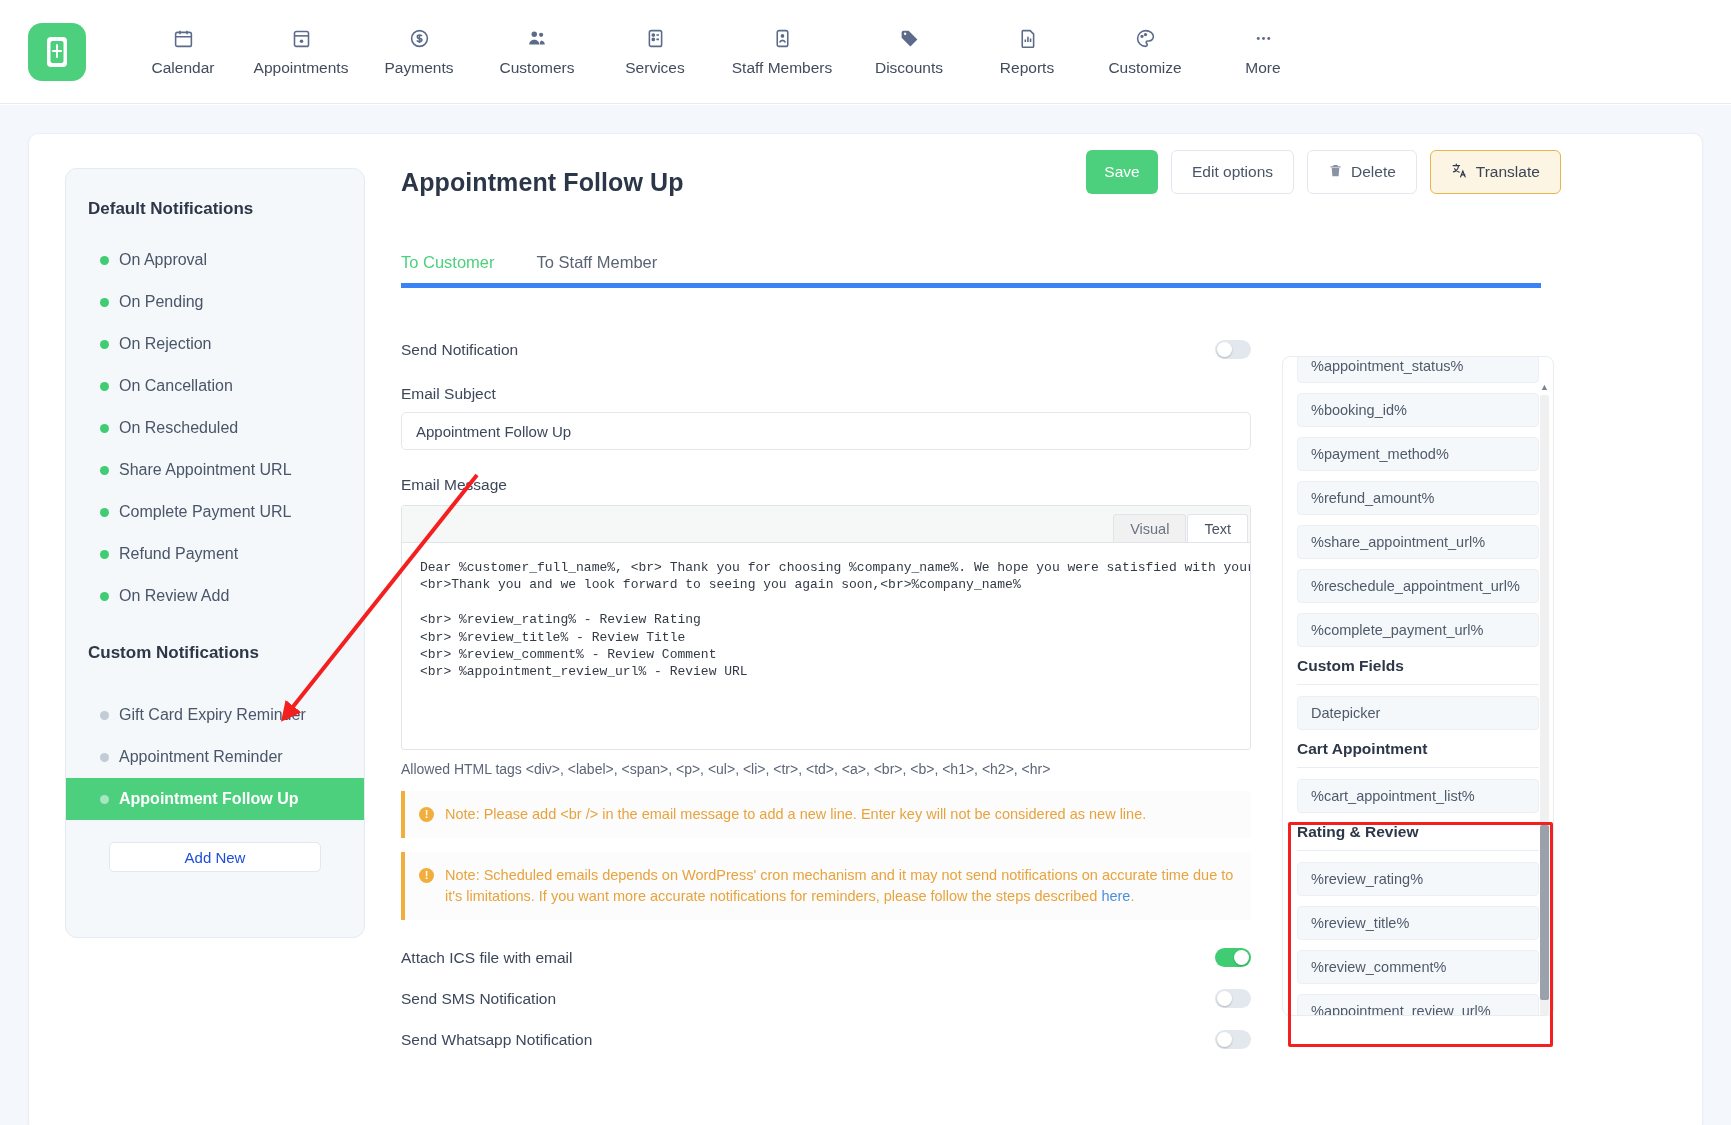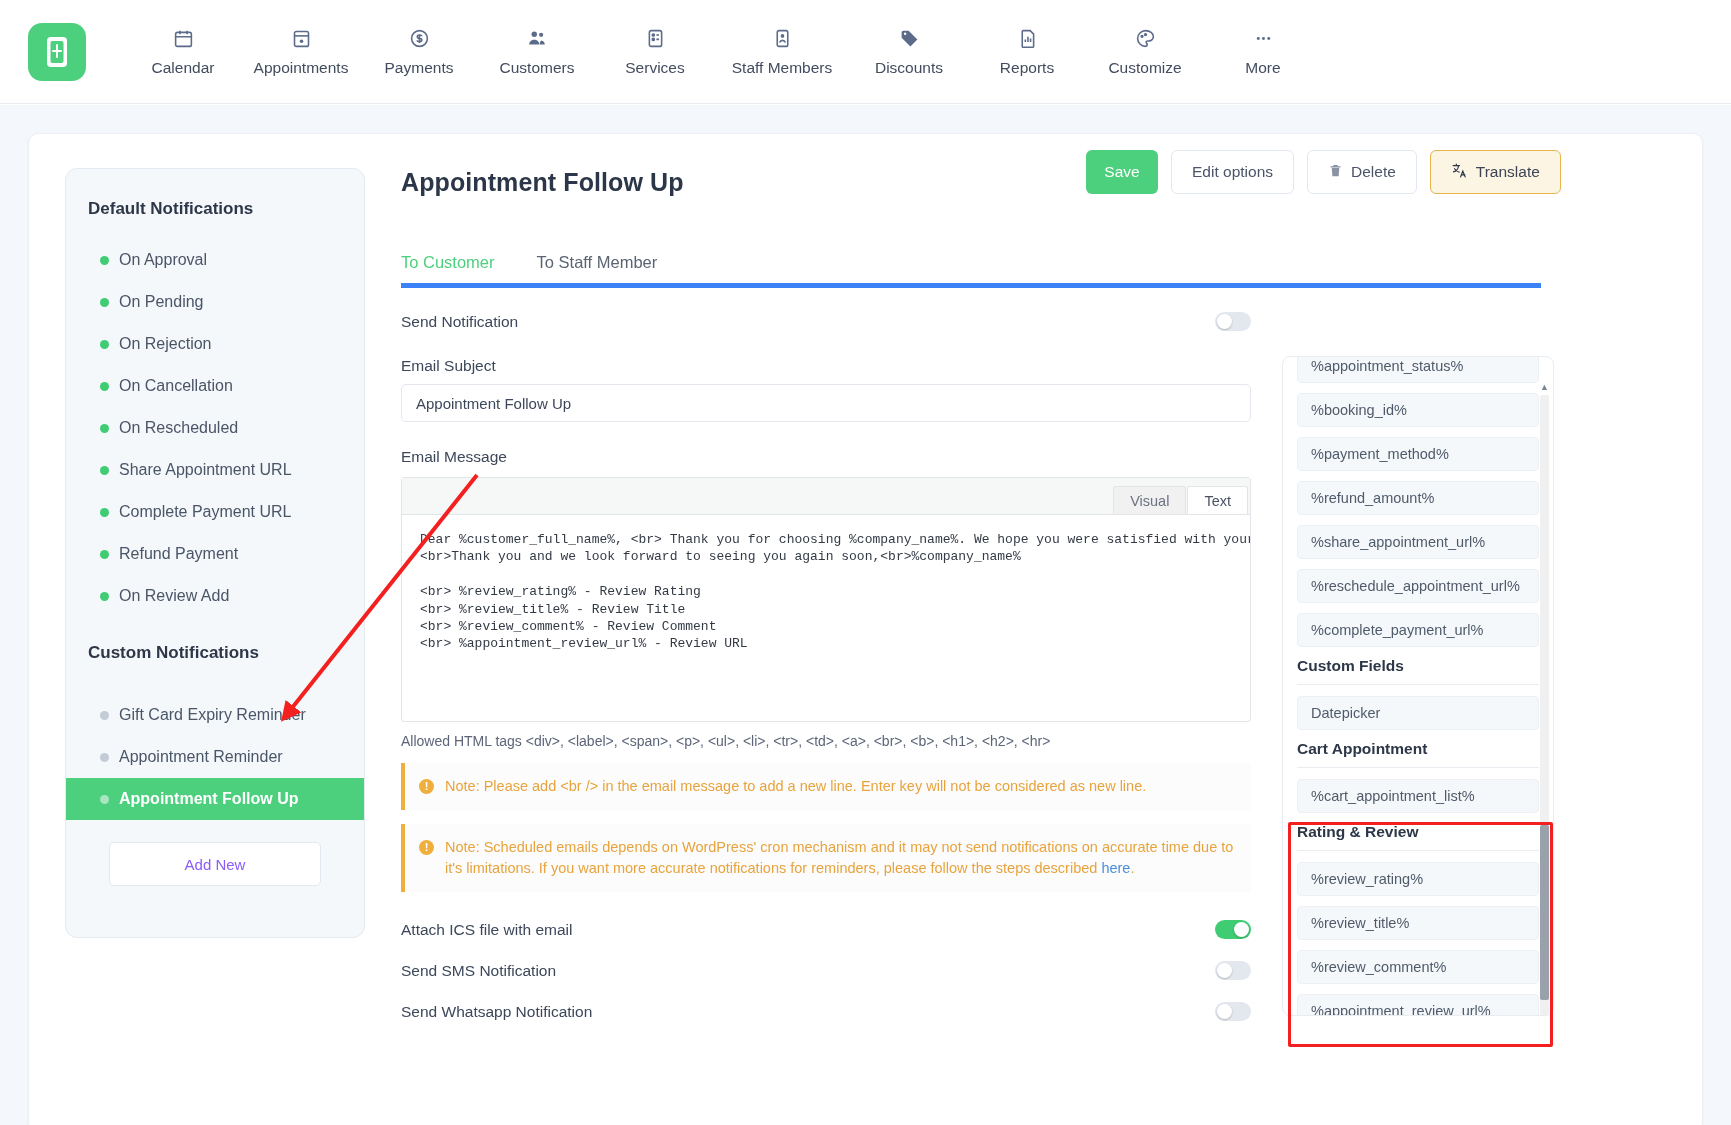--- a/index.html
+++ b/index.html
@@ -105,25 +105,25 @@
   .side-item.inactive .dot { background: #c3cbd6; }
   .side-item.selected {
     background: #4cd07d;
     color: #ffffff;
     font-weight: bold;
   }
   .side-item.selected .dot { background: #a7e6c0; }
   .add-new-btn {
     display: block;
     margin: 22px auto 0 auto;
-    width: 212px; height: 44px;
+    width: 212px; height: 30px;
     background: #ffffff;
     border: 1px solid #e2e8f0;
     border-radius: 5px;
-    color: #8b5cf6;
+    color: #1d4ed8;
     font-size: 15px;
     font-family: "Liberation Sans", sans-serif;
     cursor: pointer;
   }
 
   
   .main-col {
     position: absolute;
     left: 372px; top: 34px;
     width: 860px;
@@ -553,21 +553,21 @@
     </div>
 
     <div class="main-col">
       <div class="main-title">Appointment Follow Up</div>
 
       <div class="tabs">
         <div class="tab active">To Customer</div>
         <div class="tab">To Staff Member</div>
       </div>
 
-      <div class="row-toggle" style="margin-top:24px;">
+      <div class="row-toggle" style="margin-top:52px;">
         <span class="field-label">Send Notification</span>
         <span class="toggle">
             <span class="knob"></span>
           </span>
       </div>
 
       <div style="margin-top:26px;">
         <div class="field-label">Email Subject</div>
         <input class="text-input" style="margin-top: 9px;" value="Appointment Follow Up">
       </div>

